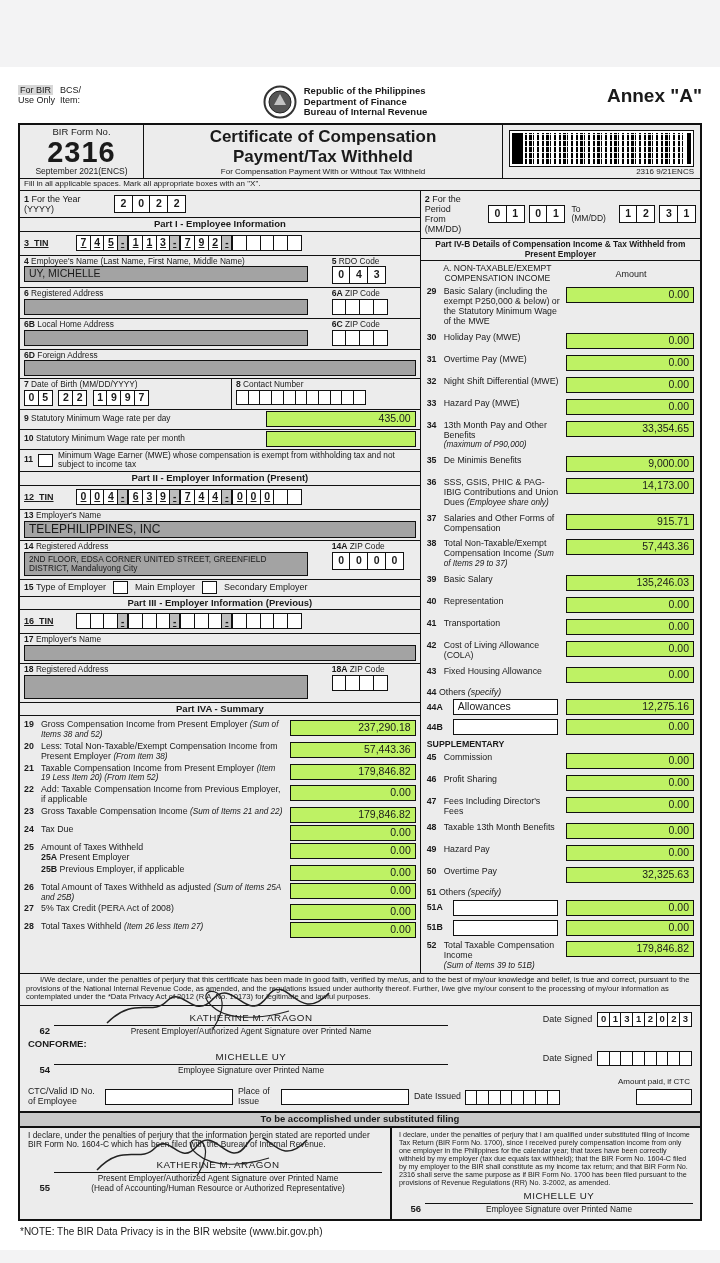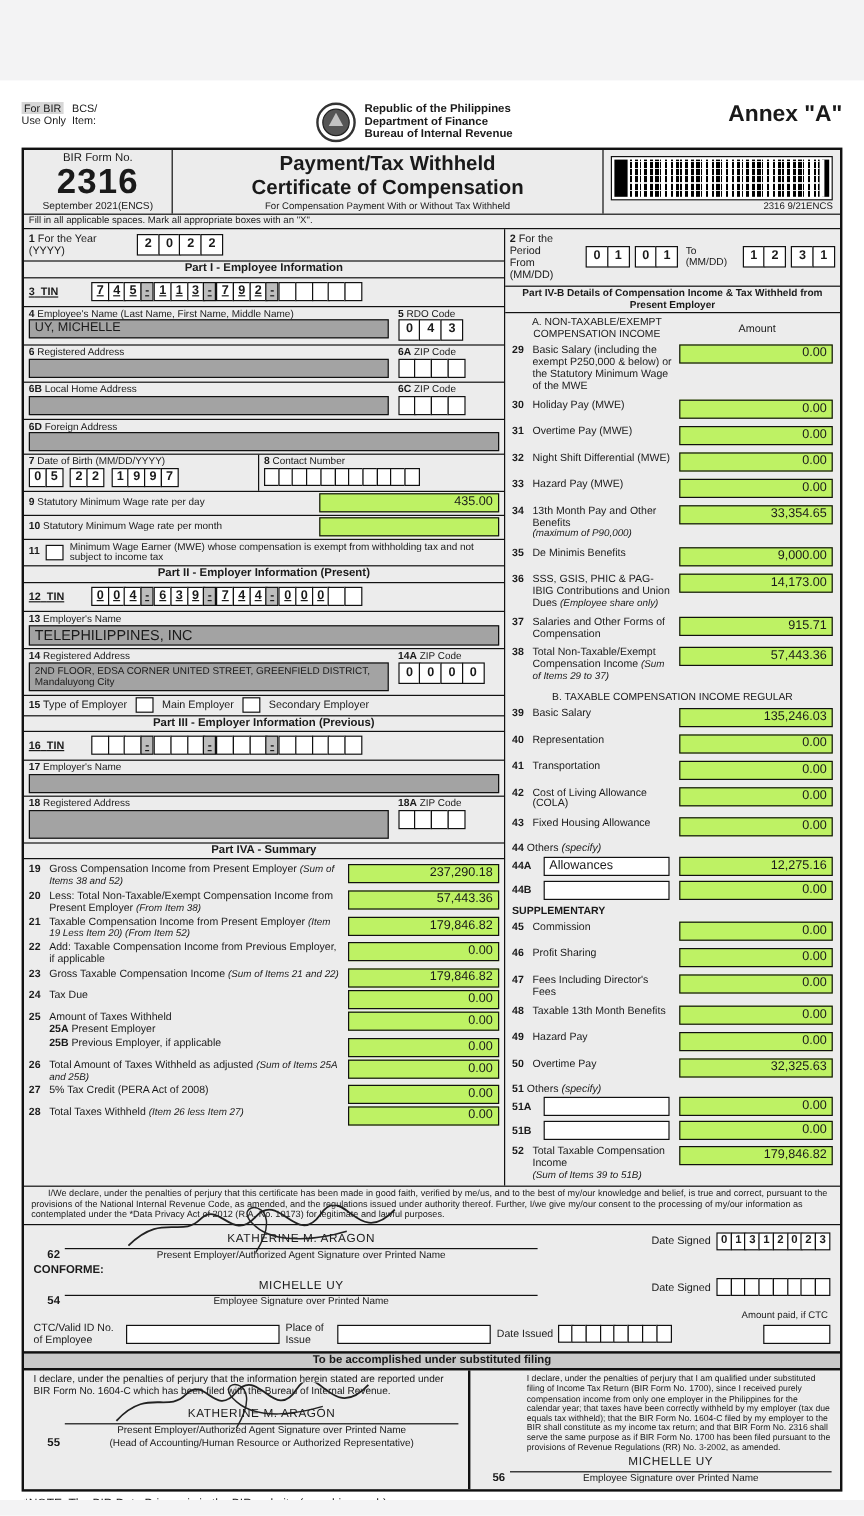--- a/index.html
+++ b/index.html
@@ -64,21 +64,21 @@
   .tin-dash { width:11px; height:16px; background:#bdbdbd; border:1.3px solid #111; margin-left:-1.3px;
               display:inline-flex; align-items:center; justify-content:center; font-weight:bold; font-size:10px; vertical-align:middle; }
   .chk { width:15px; height:13px; border:1.3px solid #111; background:#fff; display:inline-block; vertical-align:middle; flex:none; }
 
   .flexrow { display:flex; align-items:center; }
   .year-row { padding:3px 4px; }
   .year-lbl { width:90px; font-size:9px; }
   .tin-row { padding:3px 4px 4px;text-decoration:underline; }
   .tin-row .lbl-tin { width:52px; font-size:9px; font-weight:bold; }
 
-  .split { display:flex; }
+  .split { display:flex;gap:16px; }
   .split > .cell-l { flex:1; padding:1px 4px 3px; }
   .split > .cell-r { width:92px; padding:1px 4px 3px; }
   .vline { border-left:1.3px solid #111; }
 
   
   .summary { padding:2px 4px 3px; }
   .sum-row { display:flex; align-items:flex-start; margin:2px 0; }
   .sum-row .no { width:17px; font-weight:bold; font-size:8.8px; flex:none; }
   .sum-row .slbl { flex:1; font-size:8.8px; padding-right:4px; }
   .sum-row .slbl i { font-size:8.2px; }
@@ -128,21 +128,21 @@
   .ctc-box.w3 { width:56px; margin-left:auto; }
   .place-lbl { width:38px; }
 
   
   .sub-header { border-top:2px solid #111; border-bottom:2px solid #111; background:#c9c9c9;
                 text-align:center; font-weight:bold; font-size:9.5px; padding:1px; }
   .sub-cols { display:flex; border-bottom:0; }
   .sub-left { width:372px; border-right:2px solid #111; padding:3px 8px 4px; }
   .sub-right { flex:1; padding:3px 7px 4px; }
   .sub-decl { font-size:8.4px; }
-  .sub-decl-sm { font-size:7.2px;margin-left:40px; }
+  .sub-decl-sm { font-size:7.2px; }
   .sub-sig { display:flex; align-items:flex-end; margin-top:10px; }
 
   .footer-note { font-size:10px; padding:5px 0 0 2px; }
 </style>
 </head>
 <body>
 
 <div class="top-band"></div>
 
 <div class="page">
@@ -176,22 +176,22 @@
 
   <div class="form">
 
     <div class="title-row">
       <div class="title-left">
         <div class="form-no-label">BIR Form No.</div>
         <div class="form-no">2316</div>
         <div class="revision">September 2021(ENCS)</div>
       </div>
       <div class="title-center">
+        <div class="title-main">Certificate of Compensation</div>
         <div class="title-main">Payment/Tax Withheld</div>
-        <div class="title-main">Certificate of Compensation</div>
         <div class="subtitle">For Compensation Payment With or Without Tax Withheld</div>
       </div>
       <div class="title-right">
         <div class="barcode">
           <div class="bc-start"></div>
           <div class="bc-mid"></div>
           <div class="bc-end"></div>
         </div>
         <div class="barcode-caption">2316 9/21ENCS</div>
       </div>
@@ -601,23 +601,20 @@
           <span class="no">37</span>
           <span class="albl"><span>Salaries and Other Forms of Compensation</span></span>
           <span class="abox" style="width:128px;">915.71</span>
         </div>
         <div class="amt-row">
           <span class="no">38</span>
           <span class="albl"><span>Total Non-Taxable/Exempt Compensation Income</span> <i>(Sum of Items 29 to 37)</i></span>
           <span class="abox" style="width:128px;">57,443.36</span>
         </div>
 
-        <div class="sect-head" style="padding-top:4px;">
-          <span class="t">B. TAXABLE COMPENSATION INCOME REGULAR</span>
-        </div>
 
         <div class="amt-row">
           <span class="no">39</span>
           <span class="albl"><span>Basic Salary</span></span>
           <span class="abox" style="width:128px;">135,246.03</span>
         </div>
         <div class="amt-row">
           <span class="no">40</span>
           <span class="albl"><span>Representation</span></span>
           <span class="abox" style="width:128px;">0.00</span>

